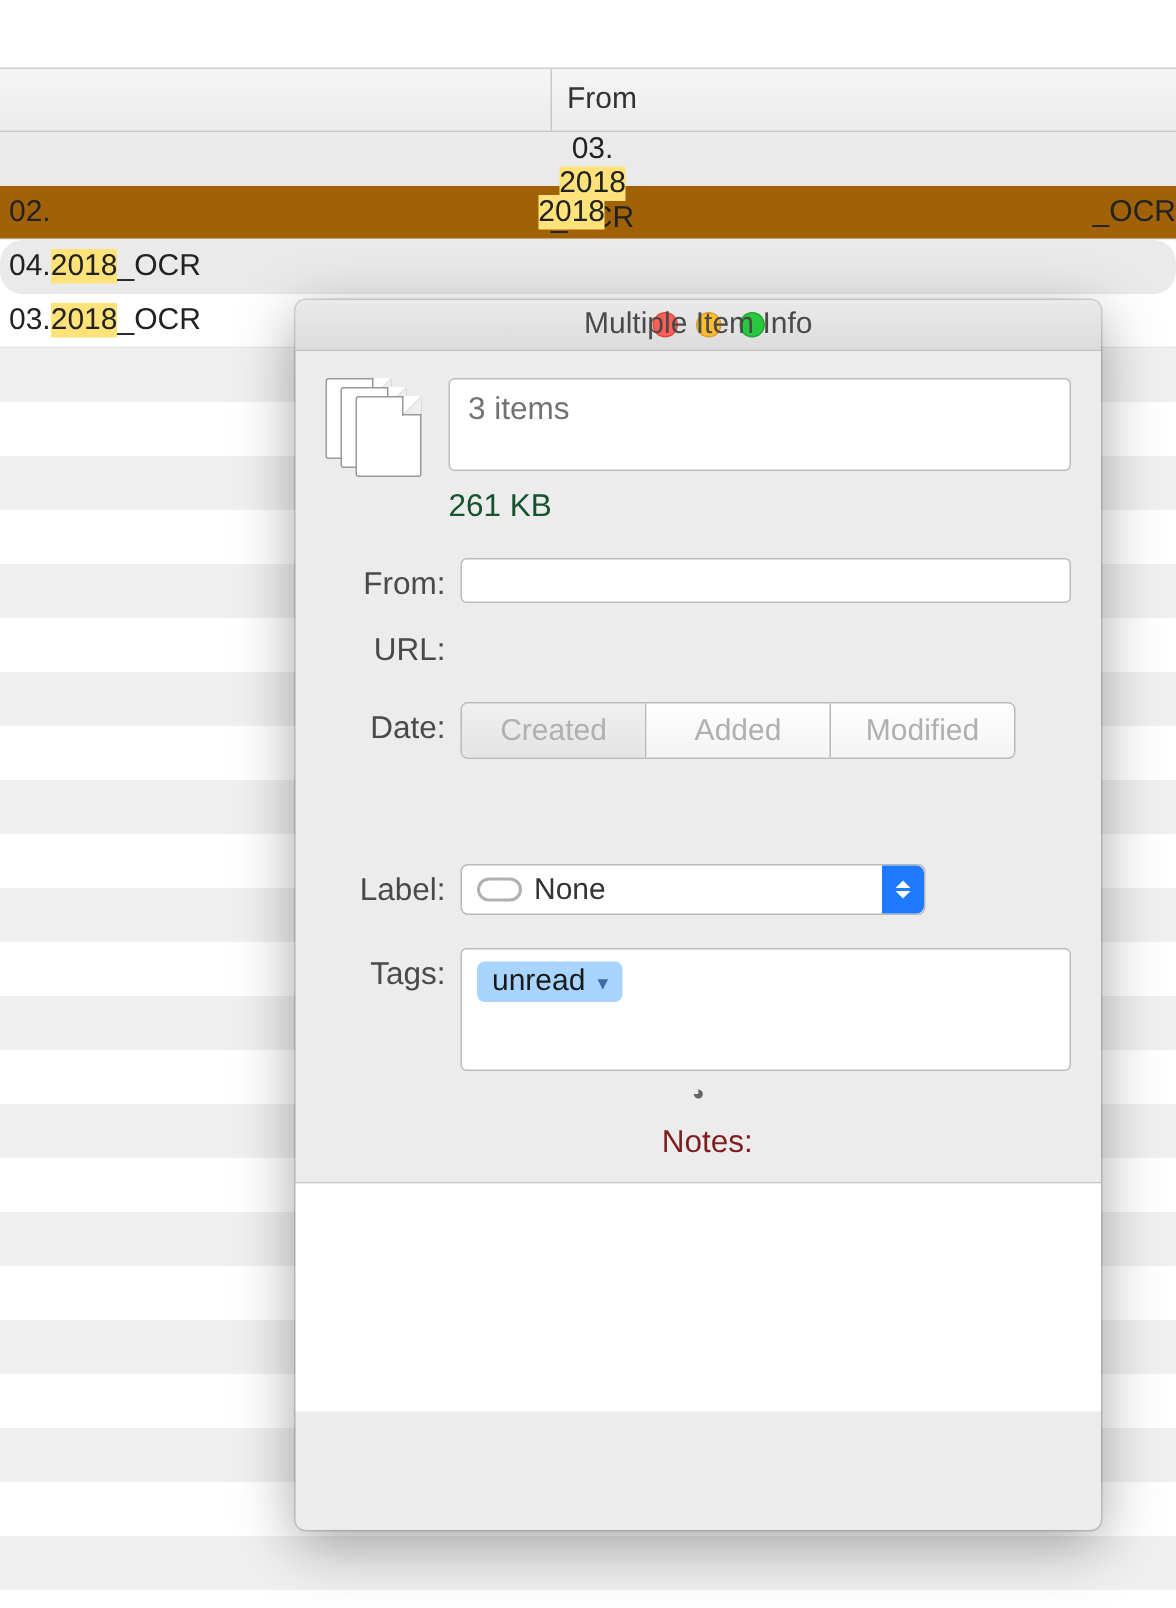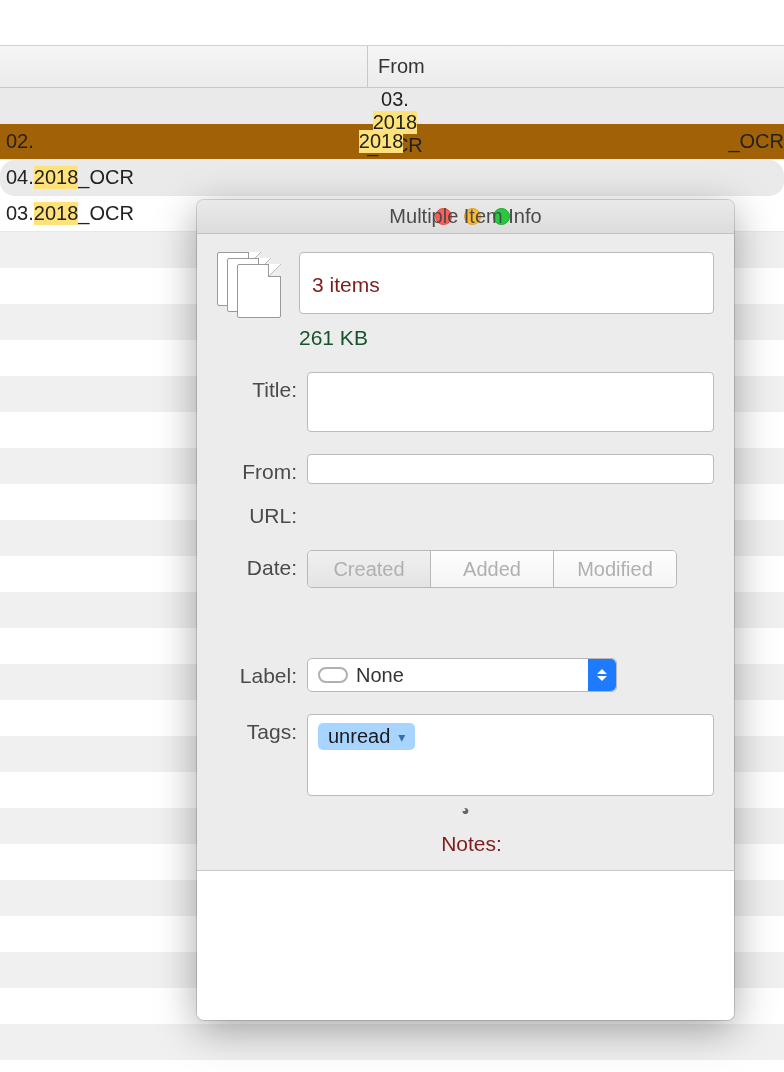--- a/index.html
+++ b/index.html
@@ -142,23 +142,23 @@
     }
     .dp1 { left: 0; top: 0; }
     .dp2 { left: 10px; top: 6px; }
     .dp3 { left: 20px; top: 12px; }
     .items-box {
       flex: 1;
       height: 62px;
       background: #fff;
       border: 1px solid #bbb;
       border-radius: 4px;
-      padding: 20px 12px;
+      padding: 8px 12px;
       font-size: 21px;
-      color: #7f1d1d;
+      color: #737373;
     }
     .size-text {
       margin-left: 82px;
       margin-top: 10px;
       font-size: 21px;
       color: #14532d;
     }
     .form-row {
       display: flex;
       align-items: flex-start;
@@ -384,26 +384,20 @@
         <div class="doc-page dp1"></div>
         <div class="doc-page dp2"></div>
         <div class="doc-page dp3"></div>
       </div>
       <div class="items-box">
         <span>3 items</span>
       </div>
     </div>
     <div class="size-text">261 KB</div>
 
-    <div class="form-row">
-      <div class="form-label">Title:</div>
-      <div class="form-input">
-        <input type="text" class="text-input" value="" style="">
-      </div>
-    </div>
 
     <div class="form-row">
       <div class="form-label">From:</div>
       <div class="form-input">
         <input type="text" class="text-input-small" value="" style="">
       </div>
     </div>
 
     <div class="form-row compact">
       <div class="form-label">URL:</div>

